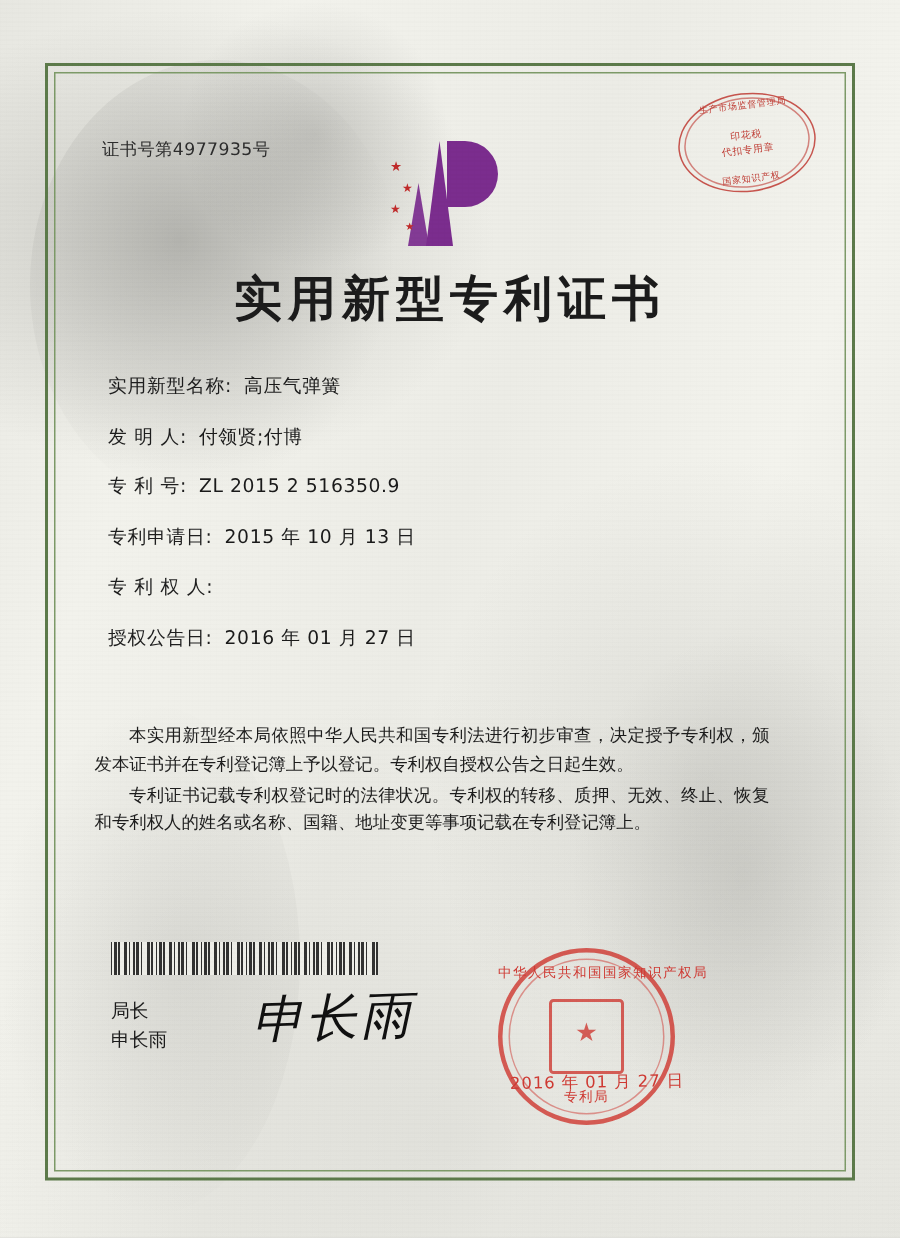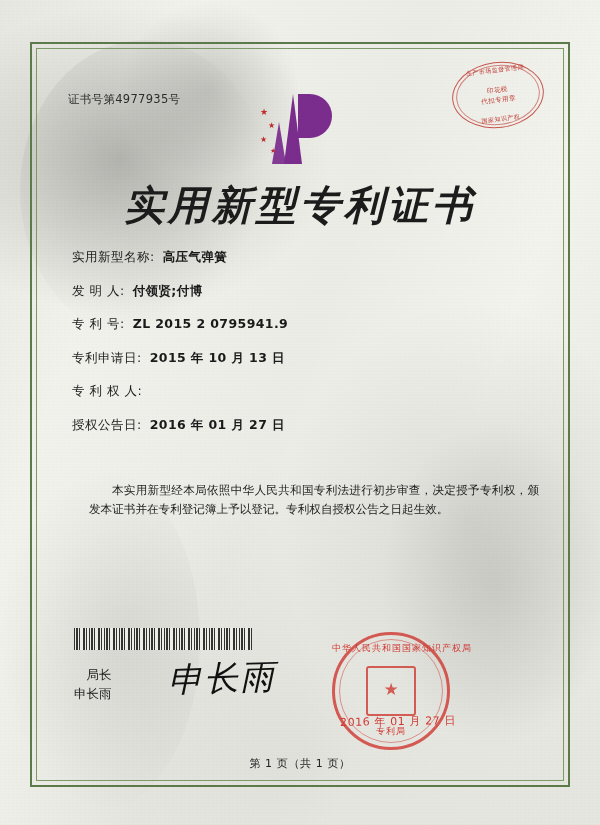--- a/index.html
+++ b/index.html
@@ -155,26 +155,25 @@
   #logo .s1 { left: 2px;  top: 16px; font-size: 9px; }
   #logo .s2 { left: 10px; top: 30px; font-size: 8px; }
   #logo .s3 { left: 2px;  top: 44px; font-size: 8px; }
   #logo .s4 { left: 12px; top: 56px; font-size: 7px; }
 
   
   #doc-title {
     position: absolute;
     left: 0; right: 0; top: 178px;
     text-align: center;
-    font-size: 40px;
+    font-size: 32px;
     font-weight: bold;
     color: #1c1c1c;
     letter-spacing: 4px;
     font-family: "DejaVu Sans", sans-serif;
-    font-style: italic;
   }
 
   
   #fields {
     position: absolute;
     left: 72px; top: 249px;
     width: 440px;
   }
   .field-row {
     display: flex;
@@ -186,33 +185,32 @@
   }
   .field-label {
     flex: 0 0 auto;
     letter-spacing: .5px;
     color: #1e1e1e;
   }
   .field-value {
     margin-left: 8px;
     color: #1a1a1a;
     letter-spacing: .4px;
-    font-weight: bold;
   }
 
   
   #body-text {
     position: absolute;
-    left: 89px; top: 482px;
+    left: 63px; top: 482px;
     width: 450px;
     font-size: 11.6px;
     line-height: 1.62;
     color: #1d1d1d;
     text-align: justify;
-    font-family: Liberation Mono, monospace;
+    font-family: Liberation Sans, sans-serif;
   }
   #body-text p {
     margin: 0 0 2px 0;
     text-indent: 23px;
   }
 
   
   #barcode {
     position: absolute;
     left: 74px; top: 628px;
@@ -228,22 +226,21 @@
     opacity: .88;
   }
 
   
   #director {
     position: absolute;
     left: 74px; top: 666px;
     font-size: 12.5px;
     color: #1c1c1c;
     line-height: 1.5;
-    font-family: Liberation Serif, serif;
-    text-align: right;
+    font-family: Liberation Mono, monospace;
   }
   #signature {
     position: absolute;
     left: 168px; top: 656px;
     font-size: 34px;
     color: #111;
     font-family: "DejaVu Serif", serif;
     font-style: italic;
     letter-spacing: 2px;
     transform: rotate(-2deg);
@@ -360,52 +357,52 @@
       <div class="field-row">
         <div class="field-label">实用新型名称:</div>
         <div class="field-value">高压气弹簧</div>
       </div>
       <div class="field-row">
         <div class="field-label">发 明 人:</div>
         <div class="field-value">付领贤;付博</div>
       </div>
       <div class="field-row">
         <div class="field-label">专 利 号:</div>
-        <div class="field-value">ZL 2015 2 0795941.9</div>
+        <div class="field-value">ZL 2015 2 516350.9</div>
       </div>
       <div class="field-row">
         <div class="field-label">专利申请日:</div>
         <div class="field-value">2015 年 10 月 13 日</div>
       </div>
       <div class="field-row">
         <div class="field-label">专 利 权 人:</div>
       </div>
       <div class="field-row">
         <div class="field-label">授权公告日:</div>
         <div class="field-value">2016 年 01 月 27 日</div>
       </div>
     </div>
 
   <div id="body-text">
       <p>本实用新型经本局依照中华人民共和国专利法进行初步审查，决定授予专利权，颁发本证书并在专利登记簿上予以登记。专利权自授权公告之日起生效。</p>
+      <p>专利证书记载专利权登记时的法律状况。专利权的转移、质押、无效、终止、恢复和专利权人的姓名或名称、国籍、地址变更等事项记载在专利登记簿上。</p>
     </div>
 
   <div id="barcode"></div>
 
   <div id="director">
     <div>局长</div>
     <div>申长雨</div>
   </div>
   <div id="signature">申长雨</div>
 
   <div id="big-seal">
     <div class="outer"></div>
     <div class="inner"></div>
     <div class="arc arc-a">中华人民共和国国家知识产权局</div>
     <div class="emblem"></div>
     <div class="arc arc-b">专利局</div>
   </div>
   <div id="seal-date">2016 年 01 月 27 日</div>
 
-  <div id="footer">第 1 页（共 1 页）</div>
 
   <div id="grain"></div>
 </div>
 
 </body></html>

